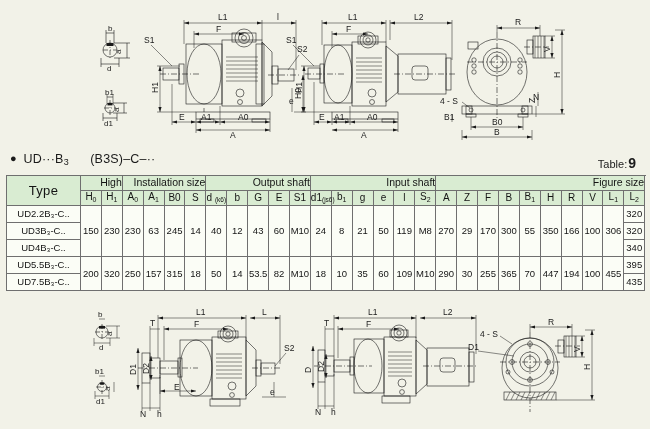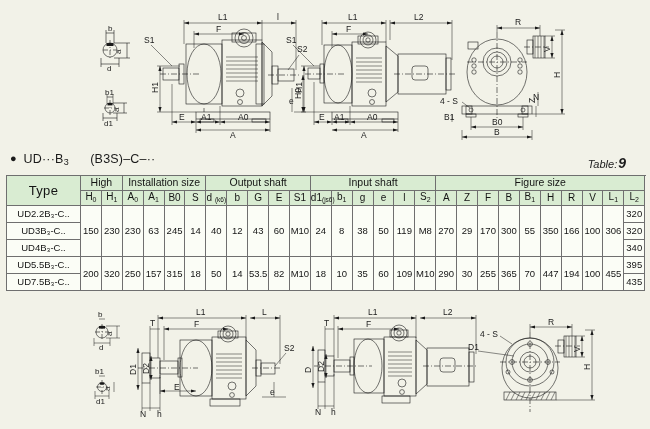--- a/index.html
+++ b/index.html
@@ -36,25 +36,24 @@
   }
   .series-label .bullet {
     font-size: 11px;
     vertical-align: 1px;
     margin-right: 3px;
   }
   .series-label .sub { font-size: 9px; vertical-align: -2px; }
   .series-label .gap { display:inline-block; width: 14px; }
   .table-no {
     position: absolute;
-    right: 24px; top: 3px;
+    right: 14px; top: 3px;
     font-size: 11px;
     color: #1a1a1a;
     white-space: nowrap;
-    font-style: italic;
   }
   .table-no .tnum { font-size: 14px; font-weight: bold; margin-left: 1px; }
 
   
   .spec-wrap {
     position: absolute;
     left: 6px; top: 175px;
     width: 638px;
   }
   table.spec {
@@ -71,21 +70,21 @@
     color: #141414;
     padding: 0;
     line-height: 1.05;
     white-space: nowrap;
   }
   table.spec thead th {
     background: #d9ecd2;
     font-weight: normal;
     font-size: 10px;
   }
-  table.spec thead th.grp { height: 15px; font-size: 10.5px; }
+  table.spec thead th.grp { height: 15px; font-size: 10.5px; text-align: right; }
   table.spec thead th.sym { height: 15px; font-size: 10px; }
   table.spec thead th.typehdr {
     background: #d9ecd2;
     font-size: 13px;
     letter-spacing: .3px;
   }
   .sub { font-size: 7px; vertical-align: -2px; }
   .paren { font-size: 6.5px; vertical-align: -1px; }
   td.typecell {
     text-align: left;
@@ -489,21 +488,21 @@
           <td class="val" rowspan="3">63</td>
           <td class="val" rowspan="3">245</td>
           <td class="val" rowspan="3">14</td>
           <td class="val" rowspan="3">40</td>
           <td class="val" rowspan="3">12</td>
           <td class="val" rowspan="3">43</td>
           <td class="val" rowspan="3">60</td>
           <td class="val" rowspan="3">M10</td>
           <td class="val" rowspan="3">24</td>
           <td class="val" rowspan="3">8</td>
-          <td class="val" rowspan="3">38</td>
+          <td class="val" rowspan="3">21</td>
           <td class="val" rowspan="3">50</td>
           <td class="val" rowspan="3">119</td>
           <td class="val" rowspan="3">M8</td>
           <td class="val" rowspan="3">270</td>
           <td class="val" rowspan="3">29</td>
           <td class="val" rowspan="3">170</td>
           <td class="val" rowspan="3">300</td>
           <td class="val" rowspan="3">55</td>
           <td class="val" rowspan="3">350</td>
           <td class="val" rowspan="3">166</td>

